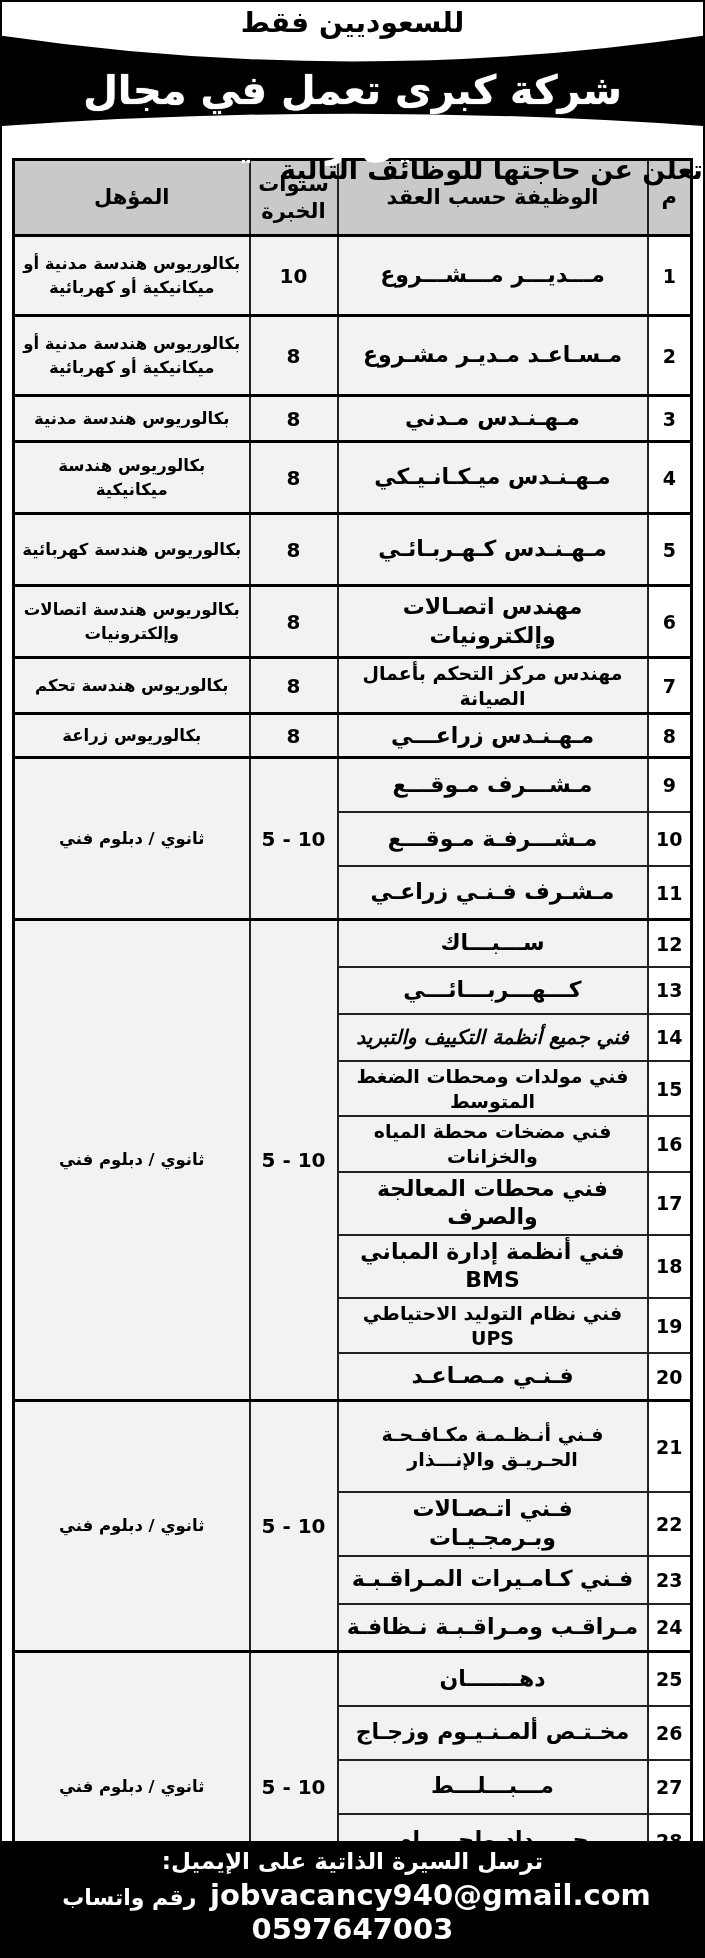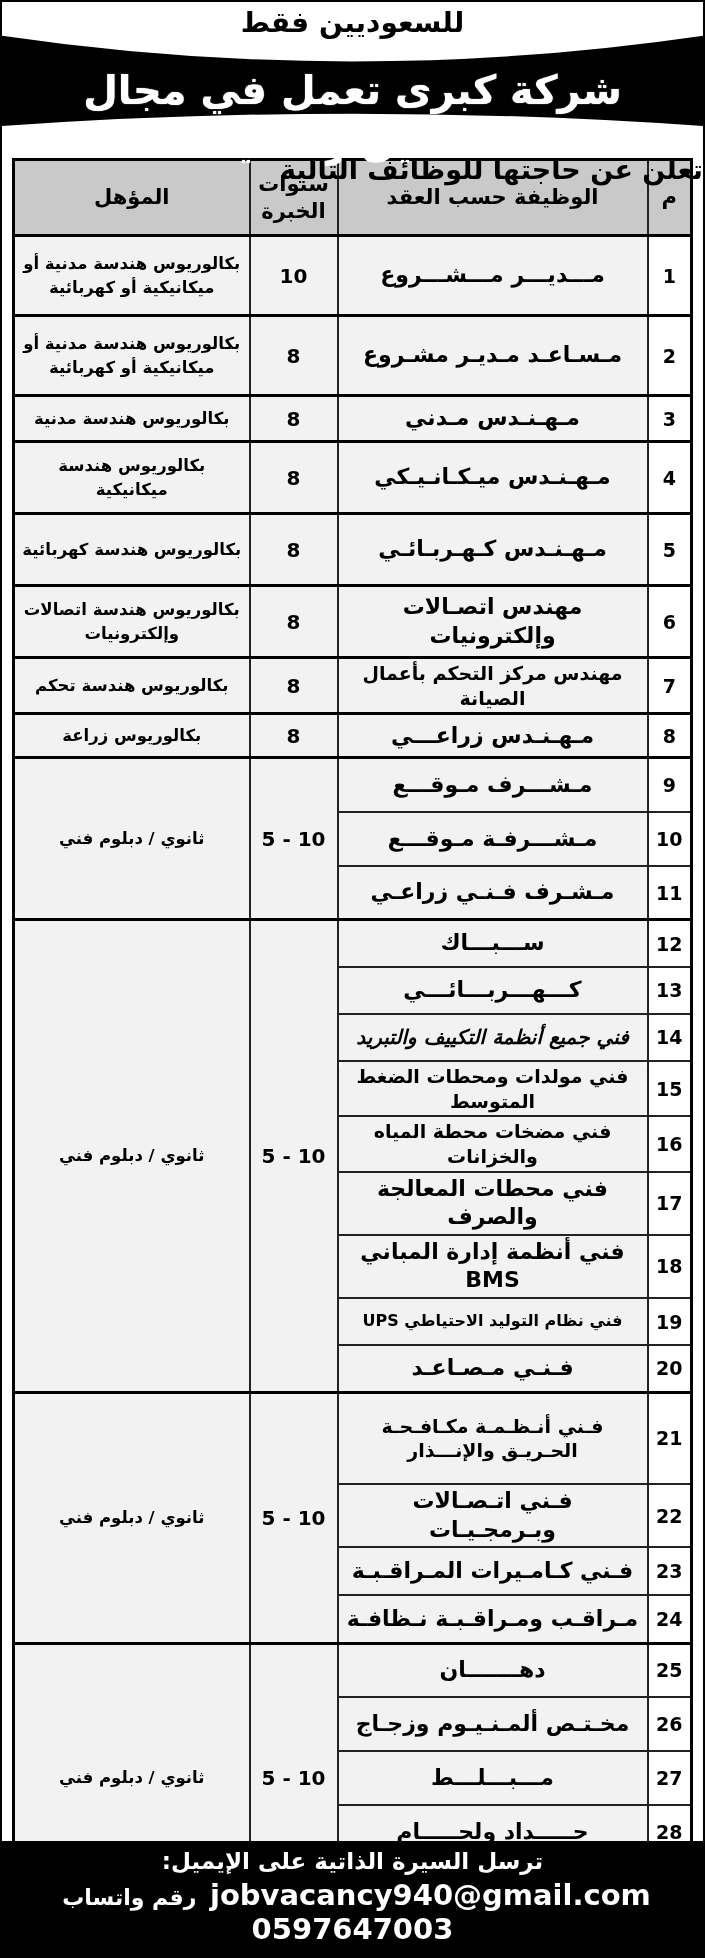--- a/index.html
+++ b/index.html
@@ -197,21 +197,21 @@
         <tr style="height: 47px;">
           <td class="cell-no">17</td>
           <td class="cell-pos">فني محطات المعالجة والصرف</td>
         </tr>
         <tr style="height: 47px;">
           <td class="cell-no">18</td>
           <td class="cell-pos">فني أنظمة إدارة المباني BMS</td>
         </tr>
         <tr style="height: 47px;">
           <td class="cell-no">19</td>
-          <td class="cell-pos" style="font-size: 16px;">فني نظام التوليد الاحتياطي UPS</td>
+          <td class="cell-pos" style="font-size: 19px;">فني نظام التوليد الاحتياطي UPS</td>
         </tr>
         <tr style="height: 47px;">
           <td class="cell-no">20</td>
           <td class="cell-pos">فـنـي مـصـاعـد</td>
         </tr>
         <tr class="group-start" style="height: 92px;">
           <td class="cell-no">21</td>
           <td class="cell-pos" style="font-size: 19px;">فـني أنـظـمـة مكـافـحـة الحـريـق والإنـــذار</td>
           <td class="cell-exp" rowspan="4">5 - 10</td>
           <td class="cell-qual" rowspan="4">ثانوي / دبلوم فني</td>

